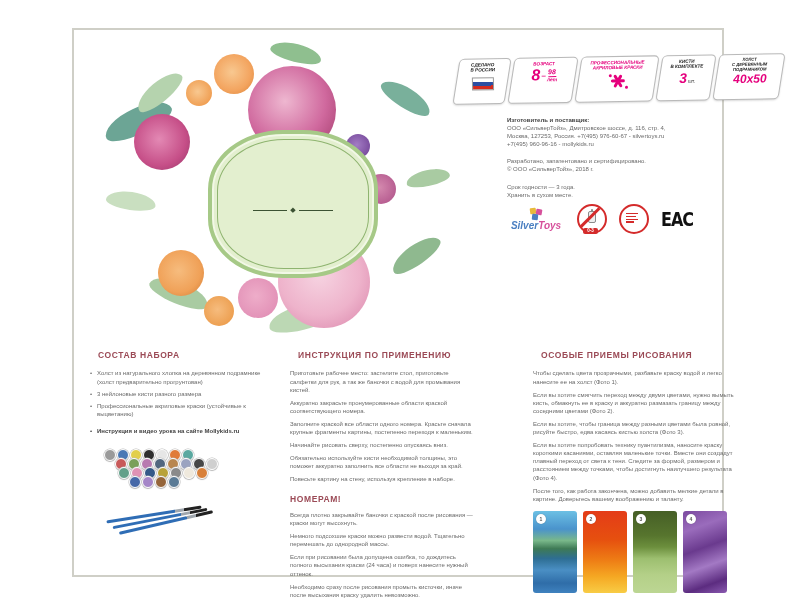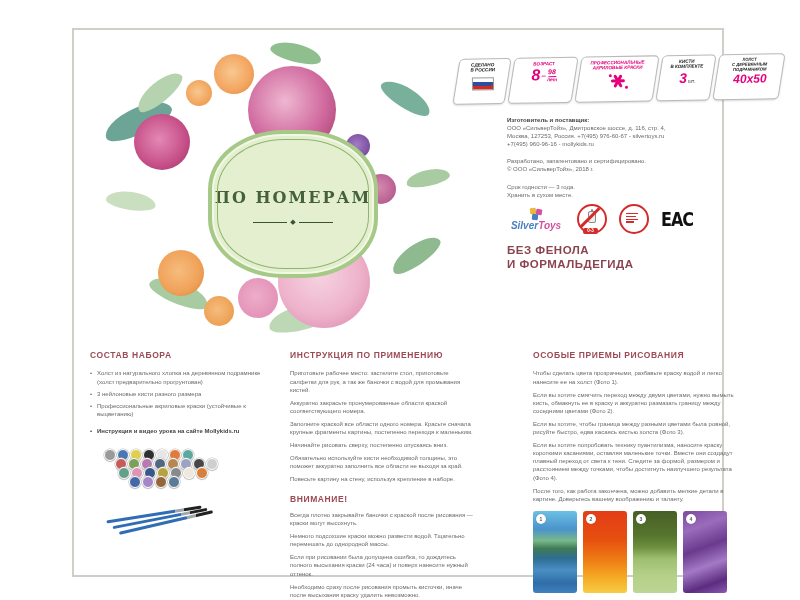--- a/index.html
+++ b/index.html
@@ -81,21 +81,21 @@
   .text-lines i{display:block;height:1.2px;background:#d42b2b;margin-bottom:1.6px;}
   .text-lines i:nth-child(2){width:10px;}
   .text-lines i:nth-child(4){width:8px;}
   .eac{font-family:"DejaVu Sans",sans-serif;font-weight:900;font-size:16px;color:#111;
     letter-spacing:-1px;transform:scaleY(1.25);}
   .no-phenol{position:absolute;left:433px;top:214px;font-weight:bold;font-size:11.5px;line-height:1.2;
     color:#8a4450;letter-spacing:.5px;white-space:pre-line;font-family:"Liberation Sans",sans-serif;}
 
   
   .col{position:absolute;top:320px;color:#6a6a6a;font-size:6px;line-height:1.35;}
-  .col h3{margin:0 0 8px;font-size:8.5px;letter-spacing:.6px;color:#9b4a56;font-weight:bold;}
+  .col h3{margin:0 8px 8px;font-size:8.5px;letter-spacing:.6px;color:#9b4a56;font-weight:bold;}
   .col p{margin:0 0 5px;}
   .col h4{margin:10px 0 6px;font-size:8.5px;letter-spacing:.6px;color:#9b4a56;font-weight:bold;}
   .c1{left:16px;width:182px;}
   .c2{left:216px;width:186px;}
   .c3{left:459px;width:204px;}
   .bullets{margin:0;padding:0;list-style:none;}
   .bullets li{position:relative;padding-left:7px;margin-bottom:4px;}
   .bullets li:before{content:"•";position:absolute;left:0;top:0;color:#6a6a6a;}
   .note{font-weight:bold;color:#444;margin-top:9px;padding-left:7px;position:relative;}
   .note:before{content:"•";position:absolute;left:0;top:0;}
@@ -196,21 +196,20 @@
     <div class="petal" style="left:94px;top:4px;width:40px;height:40px;background:radial-gradient(circle at 45% 45%,#f8c890 0%,#f3a45f 60%,#e08a40 90%)"></div>
     <div class="petal" style="left:66px;top:30px;width:26px;height:26px;background:radial-gradient(circle at 45% 45%,#f8c890 0%,#f0a055 70%)"></div>
     <div class="petal" style="left:226px;top:84px;width:24px;height:24px;background:radial-gradient(circle at 45% 45%,#a37cc4 0%,#7c4fa0 70%)"></div>
     <div class="petal" style="left:246px;top:124px;width:30px;height:30px;background:radial-gradient(circle at 45% 45%,#d489ae 0%,#b85f92 70%)"></div>
     <div class="petal" style="left:158px;top:186px;width:92px;height:92px;background:radial-gradient(circle at 45% 42%,#f6d3e1 0%,#eeb3cb 55%,#dd8cb0 90%)"></div>
     <div class="petal" style="left:38px;top:200px;width:46px;height:46px;background:radial-gradient(circle at 45% 45%,#f6bc7e 0%,#f0a158 60%,#d8843c 90%)"></div>
     <div class="petal" style="left:84px;top:246px;width:30px;height:30px;background:radial-gradient(circle at 45% 45%,#f6bc7e 0%,#eda052 70%)"></div>
     <div class="petal" style="left:118px;top:228px;width:40px;height:40px;background:radial-gradient(circle at 45% 45%,#eeadc9 0%,#e393b8 70%)"></div>
 
     <div class="logo-badge">
-      <span class="logo-t2">ПО НОМЕРАМ</span>
       <span class="logo-div">
         <span class="ln"></span>
           <span class="dm">◆</span>
           <span class="ln"></span>
       </span>
     </div>
   </div>
 
   <div class="info">
     <div class="blk">
@@ -244,22 +243,20 @@
       <span class="text-lines">
           <i></i>
           <i></i>
           <i></i>
           <i></i>
         </span>
     </div>
     <div class="eac">ЕАС</div>
   </div>
 
-  <div class="no-phenol">БЕЗ ФЕНОЛА
-И ФОРМАЛЬДЕГИДА</div>
 
   <div class="col c1">
     <h3>СОСТАВ НАБОРА</h3>
     <ul class="bullets">
       <li>Холст из натурального хлопка на деревянном подрамнике (холст предварительно прогрунтован)</li>
       <li>3 нейлоновые кисти разного размера</li>
       <li>Профессиональные акриловые краски (устойчивые к выцветанию)</li>
     </ul>
     <div class="note">Инструкция и видео урока на сайте Mollykids.ru</div>
     <div class="kit">
@@ -300,21 +297,21 @@
   </div>
 
   <div class="col c2">
     <h3>ИНСТРУКЦИЯ ПО ПРИМЕНЕНИЮ</h3>
     <p>Приготовьте рабочее место: застелите стол, приготовьте салфетки для рук, а так же баночки с водой для промывания кистей.</p>
     <p>Аккуратно закрасьте пронумерованные области краской соответствующего номера.</p>
     <p>Заполните краской все области одного номера. Красьте сначала крупные фрагменты картины, постепенно переходя к маленьким.</p>
     <p>Начинайте рисовать сверху, постепенно опускаясь вниз.</p>
     <p>Обязательно используйте кисти необходимой толщины, это поможет аккуратно заполнить все области не выходя за край.</p>
     <p>Повесьте картину на стену, используя крепление в наборе.</p>
-    <h4>ВНИМАНИЕ!</h4>
+    <h4>НОМЕРАМ!</h4>
     <p>Всегда плотно закрывайте баночки с краской после рисования — краски могут высохнуть.</p>
     <p>Немного подсохшие краски можно развести водой. Тщательно перемешать до однородной массы.</p>
     <p>Если при рисовании была допущена ошибка, то дождитесь полного высыхания краски (24 часа) и поверх нанесите нужный оттенок.</p>
     <p>Необходимо сразу после рисования промыть кисточки, иначе после высыхания краску удалить невозможно.</p>
 
   </div>
 
   <div class="col c3">
     <h3>ОСОБЫЕ ПРИЕМЫ РИСОВАНИЯ</h3>
     <p>Чтобы сделать цвета прозрачными, разбавьте краску водой и легко нанесите ее на холст (Фото 1).</p>

